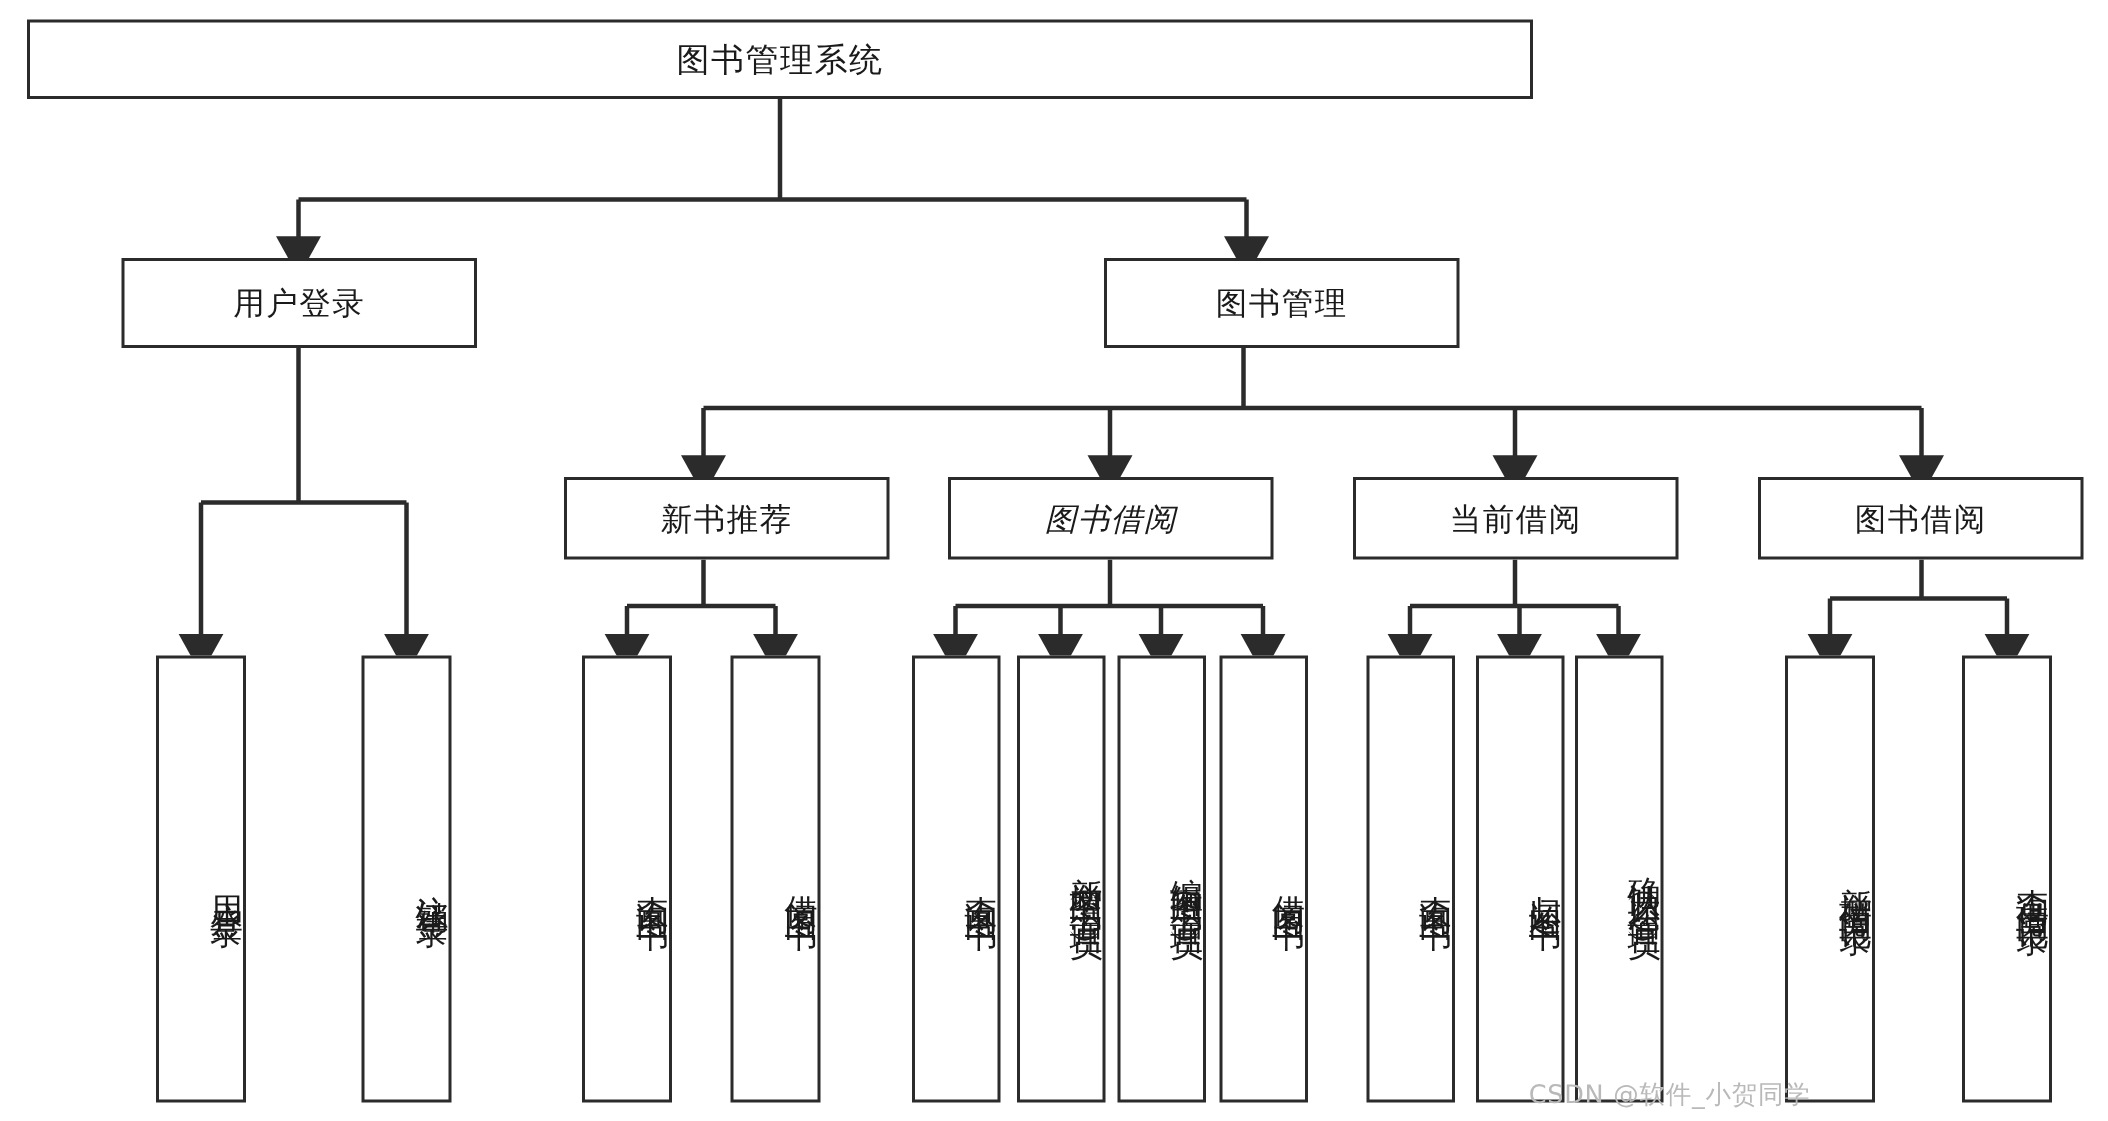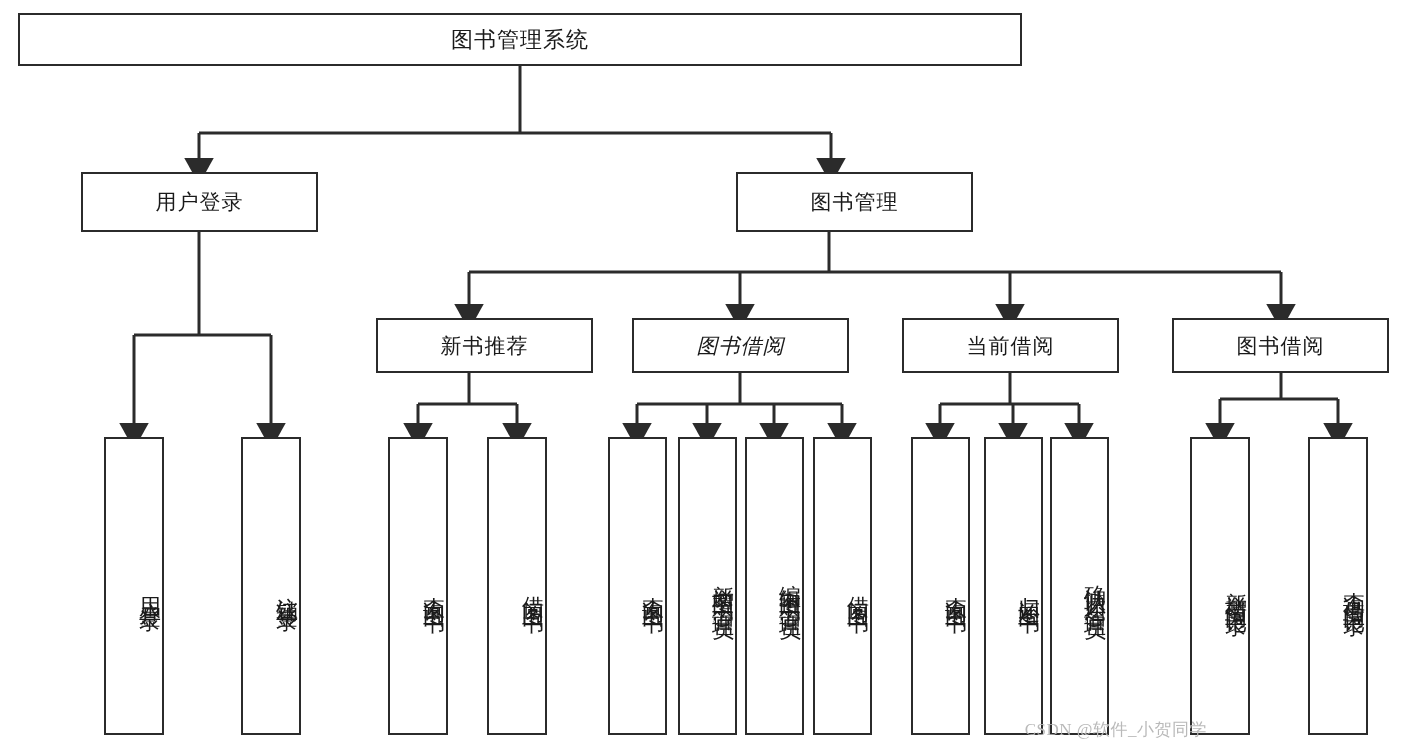--- a/index.html
+++ b/index.html
@@ -61,21 +61,20 @@
     line-height: 1.05;
   }
   .watermark {
     position: absolute;
     right: 10px;
     bottom: 6px;
     font-size: 17px;
     color: #b9b9b9;
     white-space: nowrap;
     letter-spacing: 0.5px;
-    font-family: Liberation Serif, serif;
   }
 </style>
 </head>
 <body>
 
 <div id="diagram-root">
 
   <svg class="edges" viewBox="0 0 1405 747">
     <defs>
       <marker id="arrow" markerWidth="11" markerHeight="11" refX="1.5" refY="5" orient="auto" markerUnits="strokeWidth">

